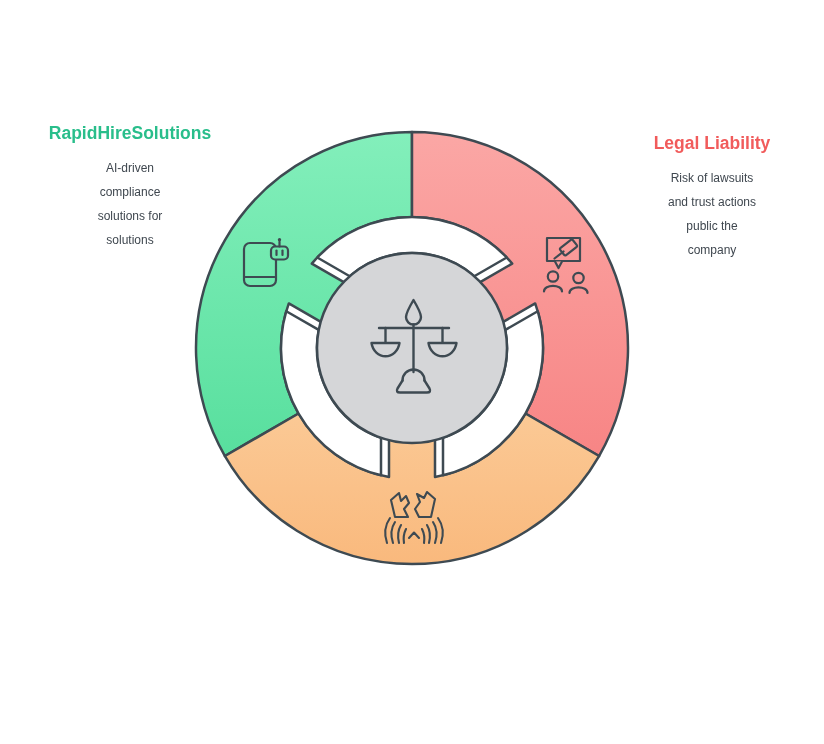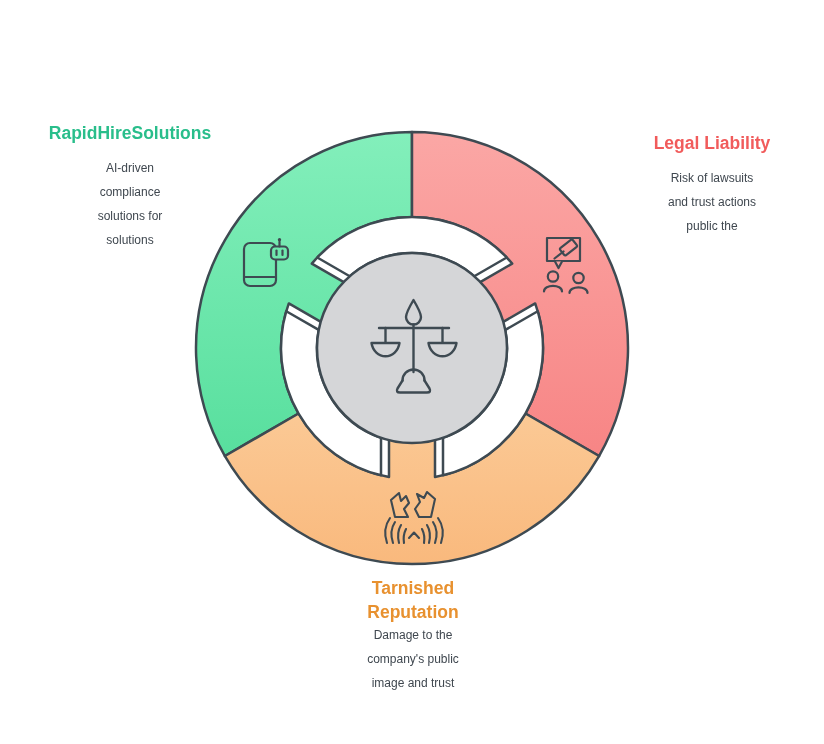--- a/index.html
+++ b/index.html
@@ -105,28 +105,18 @@
       <div>solutions</div>
     </div>
   </div>
 
   <div class="label-block" id="right-block" style="color: rgb(63, 71, 79);">
     <div class="label-title" style="color: rgb(241, 91, 91);">Legal Liability</div>
     <div class="label-desc">
       <div>Risk of lawsuits</div>
       <div>and trust actions</div>
       <div>public the</div>
+      <div>company</div>
     </div>
   </div>
 
-  <div class="label-block" id="bottom-block" style="color: rgb(63, 71, 79);">
-    <div class="label-title" style="color: rgb(232, 145, 47);">
-      <div>Tarnished</div>
-      <div>Reputation</div>
-    </div>
-    <div class="label-desc">
-      <div>Damage to the</div>
-      <div>company's public</div>
-      <div>image and trust</div>
-    </div>
-  </div>
 
 </div>
 
 </body></html>

